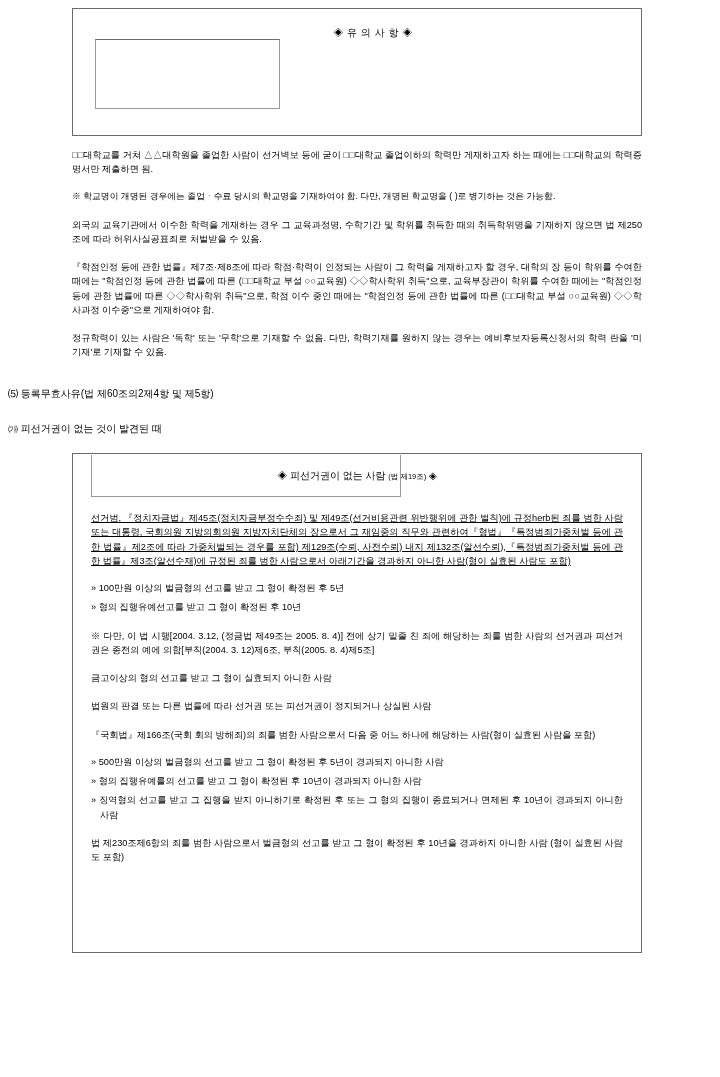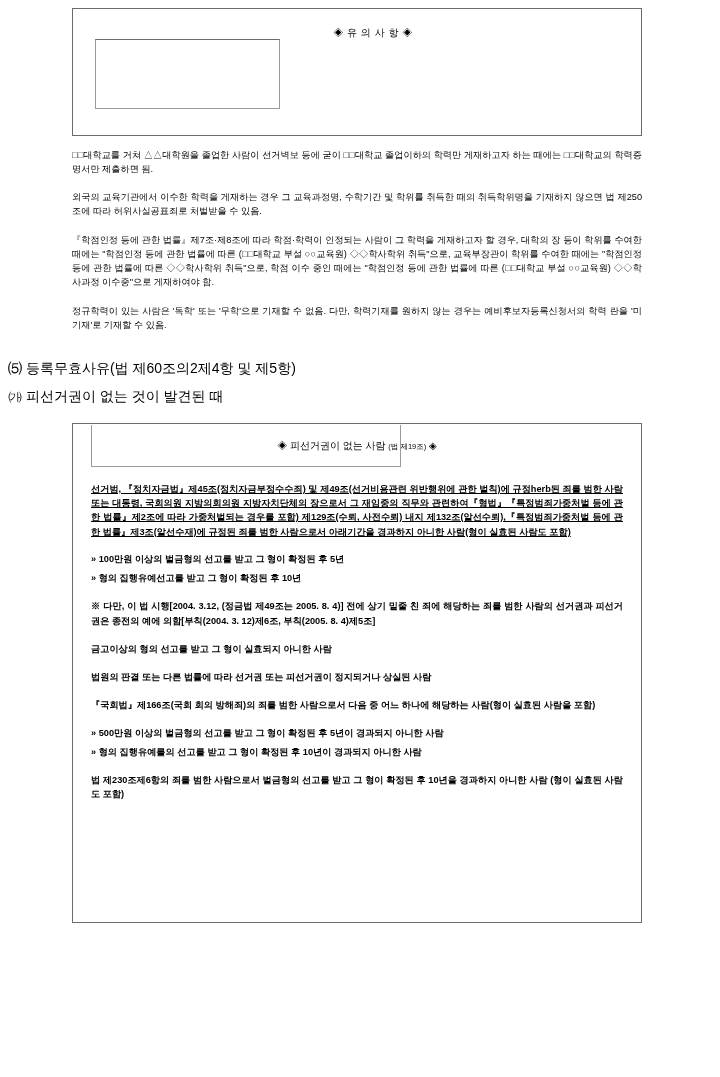--- a/index.html
+++ b/index.html
@@ -65,24 +65,24 @@
   .text-block p.tight {
     margin-bottom: 4px;
   }
   .note-small {
     font-size: 8.8px;
   }
 
   
   .sect {
     margin: 26px 0 0 8px;
-    font-size: 14px;
+    font-size: 10px;
   }
   .sect .l2 {
-    margin-top: 6px;
+    margin-top: 20px;
   }
 
   
   .box-elect {
     position: relative;
     margin: 16px 0 0 72px;
     width: 570px;
     border: 1px solid #6b6b6b;
     box-sizing: border-box;
     min-height: 500px;
@@ -104,21 +104,20 @@
     border: 1px solid #9a9a9a;
     border-top: none;
     box-sizing: border-box;
   }
   .box-elect-body {
     padding: 16px 18px 26px 18px;
   }
   .box-elect-body p {
     margin: 0 0 13px 0;
     text-align: justify;
-    font-weight: bold;
   }
   .box-elect-body p.bul {
     margin: 0 0 5px 0;
     padding-left: 9px;
     text-indent: -9px;
   }
   .box-elect-body p.gap-top {
     margin-top: 14px;
   }
   .u { text-decoration: underline; }
@@ -129,20 +128,21 @@
 <div class="page">
 
   <div class="box-notice">
     <div class="box-notice-head">◈ 유 의 사 항 ◈</div>
     <div class="box-notice-inner"></div>
     <div class="box-notice-body"></div>
   </div>
 
   <div class="text-block">
     <p>□□대학교를 거쳐 △△대학원을 졸업한 사람이 선거벽보 등에 굳이 □□대학교 졸업이하의 학력만 게재하고자 하는 때에는 □□대학교의 학력증명서만 제출하면 됨.</p>
+    <p class="note-small">※ 학교명이 개명된 경우에는 졸업ㆍ수료 당시의 학교명을 기재하여야 함. 다만, 개명된 학교명을 (  )로 병기하는 것은 가능함.</p>
     <p>외국의 교육기관에서 이수한 학력을 게재하는 경우 그 교육과정명, 수학기간 및 학위를 취득한 때의 취득학위명을 기재하지 않으면 법 제250조에 따라 허위사실공표죄로 처벌받을 수 있음.</p>
     <p>『학점인정 등에 관한 법률』제7조·제8조에 따라 학점·학력이 인정되는 사람이 그 학력을 게재하고자 할 경우, 대학의 장 등이 학위를 수여한 때에는 "학점인정 등에 관한 법률에 따른 (□□대학교 부설 ○○교육원) ◇◇학사학위 취득"으로, 교육부장관이 학위를 수여한 때에는 "학점인정 등에 관한 법률에 따른 ◇◇학사학위 취득"으로, 학점 이수 중인 때에는 "학점인정 등에 관한 법률에 따른 (□□대학교 부설 ○○교육원) ◇◇학사과정 이수중"으로 게재하여야 함.</p>
     <p>정규학력이 있는 사람은 '독학' 또는 '무학'으로 기재할 수 없음. 다만, 학력기재를 원하지 않는 경우는 예비후보자등록신청서의 학력 란을 '미기재'로 기재할 수 있음.</p>
   </div>
 
   <div class="sect">
     <div class="l1">⑸ 등록무효사유(법 제60조의2제4항 및 제5항)</div>
     <div class="l2">㈎ 피선거권이 없는 것이 발견된 때</div>
   </div>
 
@@ -156,17 +156,18 @@
     <div class="box-elect-body">
       <p class="u">선거범, 『정치자금법』제45조(정치자금부정수수죄) 및 제49조(선거비용관련 위반행위에 관한 벌칙)에 규정herb된 죄를 범한 사람 또는 대통령, 국회의원 지방의회의원 지방자치단체의 장으로서 그 재임중의 직무와 관련하여『형법』『특정범죄가중처벌 등에 관한 법률』제2조에 따라 가중처벌되는 경우를 포함) 제129조(수뢰, 사전수뢰) 내지 제132조(알선수뢰),『특정범죄가중처벌 등에 관한 법률』제3조(알선수재)에 규정된 죄를 범한 사람으로서 아래기간을 경과하지 아니한 사람(형이 실효된 사람도 포함)</p>
       <p class="bul">» 100만원 이상의 벌금형의 선고를 받고 그 형이 확정된 후 5년</p>
       <p class="bul">» 형의 집행유예선고를 받고 그 형이 확정된 후 10년</p>
       <p class="gap-top">※ 다만, 이 법 시행[2004. 3.12, (정금법 제49조는 2005. 8. 4)] 전에 상기 밑줄 친 죄에 해당하는 죄를 범한 사람의 선거권과 피선거권은 종전의 예에 의함[부칙(2004. 3. 12)제6조, 부칙(2005. 8. 4)제5조]</p>
       <p class="gap-top">금고이상의 형의 선고를 받고 그 형이 실효되지 아니한 사람</p>
       <p class="gap-top">법원의 판결 또는 다른 법률에 따라 선거권 또는 피선거권이 정지되거나 상실된 사람</p>
       <p class="gap-top">『국회법』제166조(국회 회의 방해죄)의 죄를 범한 사람으로서 다음 중 어느 하나에 해당하는 사람(형이 실효된 사람을 포함)</p>
       <p class="bul">» 500만원 이상의 벌금형의 선고를 받고 그 형이 확정된 후 5년이 경과되지 아니한 사람</p>
       <p class="bul">» 형의 집행유예를의 선고를 받고 그 형이 확정된 후 10년이 경과되지 아니한 사람</p>
+      <p class="bul">» 징역형의 선고를 받고 그 집행을 받지 아니하기로 확정된 후 또는 그 형의 집행이 종료되거나 면제된 후 10년이 경과되지 아니한 사람</p>
       <p class="gap-top">법 제230조제6항의 죄를 범한 사람으로서 벌금형의 선고를 받고 그 형이 확정된 후 10년을 경과하지 아니한 사람 (형이 실효된 사람도 포함)</p>
     </div>
   </div>
 
 </div>
 
 </body></html>

